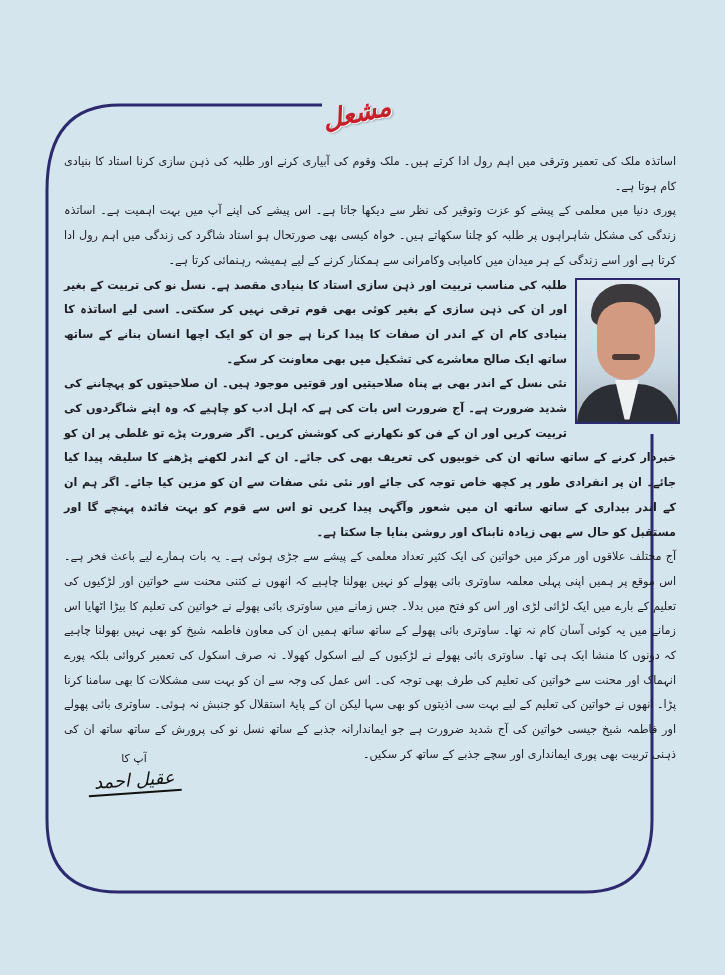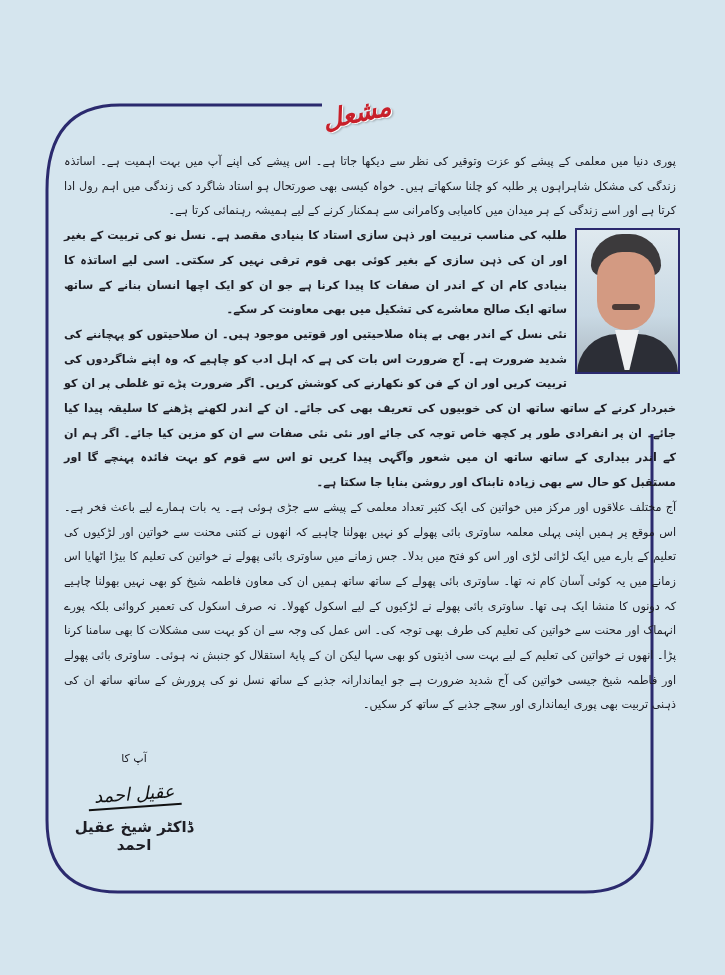--- a/index.html
+++ b/index.html
@@ -54,51 +54,51 @@
       background: #2c2e36; border-radius: 40px 40px 0 0;
     }
     .photo .collar {
       position: absolute; left: 38px; top: 100px; width: 24px; height: 40px;
       background: #eef0f2; clip-path: polygon(0 0, 100% 0, 60% 100%, 40% 100%);
     }
     .closing {
       position: absolute; left: 74px; top: 752px; width: 120px;
       direction: rtl; text-align: center;
     }
-    .closing .yours { font-size: 11px; margin-bottom: 18px; }
+    .closing .yours { font-size: 11px; margin-bottom: 4px; }
     .closing .signature {
       font-family: "DejaVu Serif", serif; font-style: italic;
       font-size: 18px; color: #111; display: inline-block;
       border-bottom: 2px solid #111; padding: 0 6px 2px; margin-bottom: 10px;
       transform: rotate(-4deg);
     }
     .closing .name { font-size: 15px; font-weight: bold; }
   </style>
 </head>
 <body>
 
 <svg class="frame-svg" viewBox="0 0 725 975">
   <path d="M 322 105 L 120 105 Q 47 105 47 190 L 47 820 Q 47 892 118 892 L 585 892 Q 652 892 652 820 L 652 434" fill="none" stroke="#2b2a6e" stroke-width="3"></path>
 </svg>
 
 <div class="title">مشعل</div>
 
 <div class="content">
+  <p class="para">اساتذہ ملک کی تعمیر وترقی میں اہم رول ادا کرتے ہیں۔ ملک وقوم کی آبیاری کرنے اور طلبہ کی ذہن سازی کرنا استاد کا بنیادی کام ہوتا ہے۔</p>
   <p class="para">پوری دنیا میں معلمی کے پیشے کو عزت وتوقیر کی نظر سے دیکھا جاتا ہے۔ اس پیشے کی اپنے آپ میں بہت اہمیت ہے۔ اساتذہ زندگی کی مشکل شاہراہوں پر طلبہ کو چلنا سکھاتے ہیں۔ خواہ کیسی بھی صورتحال ہو استاد شاگرد کی زندگی میں اہم رول ادا کرتا ہے اور اسے زندگی کے ہر میدان میں کامیابی وکامرانی سے ہمکنار کرنے کے لیے ہمیشہ رہنمائی کرتا ہے۔</p>
   <div class="wrap-block">
     <div class="photo">
       <div class="hair"></div>
       <div class="face"></div>
       <div class="mustache"></div>
       <div class="suit"></div>
       <div class="collar"></div>
     </div>
     <p class="para">طلبہ کی مناسب تربیت اور ذہن سازی استاد کا بنیادی مقصد ہے۔ نسل نو کی تربیت کے بغیر اور ان کی ذہن سازی کے بغیر کوئی بھی قوم ترقی نہیں کر سکتی۔ اسی لیے اساتذہ کا بنیادی کام ان کے اندر ان صفات کا پیدا کرنا ہے جو ان کو ایک اچھا انسان بنانے کے ساتھ ساتھ ایک صالح معاشرے کی تشکیل میں بھی معاونت کر سکے۔</p>
     <p class="para">نئی نسل کے اندر بھی بے پناہ صلاحیتیں اور قوتیں موجود ہیں۔ ان صلاحیتوں کو پہچاننے کی شدید ضرورت ہے۔ آج ضرورت اس بات کی ہے کہ اہل ادب کو چاہیے کہ وہ اپنے شاگردوں کی تربیت کریں اور ان کے فن کو نکھارنے کی کوشش کریں۔ اگر ضرورت پڑے تو غلطی پر ان کو خبردار کرنے کے ساتھ ساتھ ان کی خوبیوں کی تعریف بھی کی جائے۔ ان کے اندر لکھنے پڑھنے کا سلیقہ پیدا کیا جائے۔ ان پر انفرادی طور پر کچھ خاص توجہ کی جائے اور نئی نئی صفات سے ان کو مزین کیا جائے۔ اگر ہم ان کے اندر بیداری کے ساتھ ساتھ ان میں شعور وآگہی پیدا کریں تو اس سے قوم کو بہت فائدہ پہنچے گا اور مستقبل کو حال سے بھی زیادہ تابناک اور روشن بنایا جا سکتا ہے۔</p>
   </div>
   <p class="para">آج مختلف علاقوں اور مرکز میں خواتین کی ایک کثیر تعداد معلمی کے پیشے سے جڑی ہوئی ہے۔ یہ بات ہمارے لیے باعث فخر ہے۔ اس موقع پر ہمیں اپنی پہلی معلمہ ساوتری بائی پھولے کو نہیں بھولنا چاہیے کہ انھوں نے کتنی محنت سے خواتین اور لڑکیوں کی تعلیم کے بارے میں ایک لڑائی لڑی اور اس کو فتح میں بدلا۔ جس زمانے میں ساوتری بائی پھولے نے خواتین کی تعلیم کا بیڑا اٹھایا اس زمانے میں یہ کوئی آسان کام نہ تھا۔ ساوتری بائی پھولے کے ساتھ ساتھ ہمیں ان کی معاون فاطمہ شیخ کو بھی نہیں بھولنا چاہیے کہ دونوں کا منشا ایک ہی تھا۔ ساوتری بائی پھولے نے لڑکیوں کے لیے اسکول کھولا۔ نہ صرف اسکول کی تعمیر کروائی بلکہ پورے انہماک اور محنت سے خواتین کی تعلیم کی طرف بھی توجہ کی۔ اس عمل کی وجہ سے ان کو بہت سی مشکلات کا بھی سامنا کرنا پڑا۔ انھوں نے خواتین کی تعلیم کے لیے بہت سی اذیتوں کو بھی سہا لیکن ان کے پایۂ استقلال کو جنبش نہ ہوئی۔ ساوتری بائی پھولے اور فاطمہ شیخ جیسی خواتین کی آج شدید ضرورت ہے جو ایماندارانہ جذبے کے ساتھ نسل نو کی پرورش کے ساتھ ساتھ ان کی ذہنی تربیت بھی پوری ایمانداری اور سچے جذبے کے ساتھ کر سکیں۔</p>
 </div>
 
 <div class="closing">
   <div class="yours">آپ کا</div>
   <div class="signature">عقیل احمد</div>
-  <div class="name">ڈاکٹر شیخ عقیل احمد</div>
 </div>
 
 </body></html>

